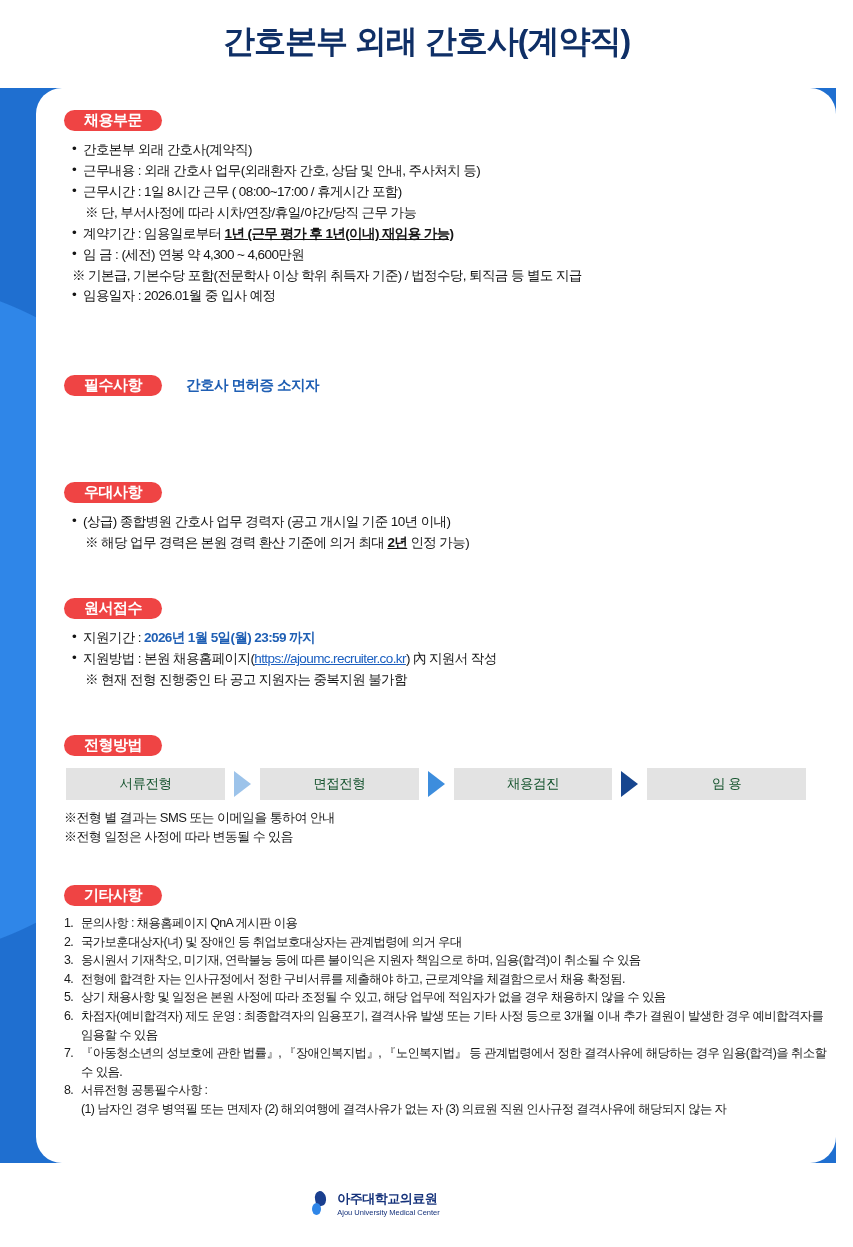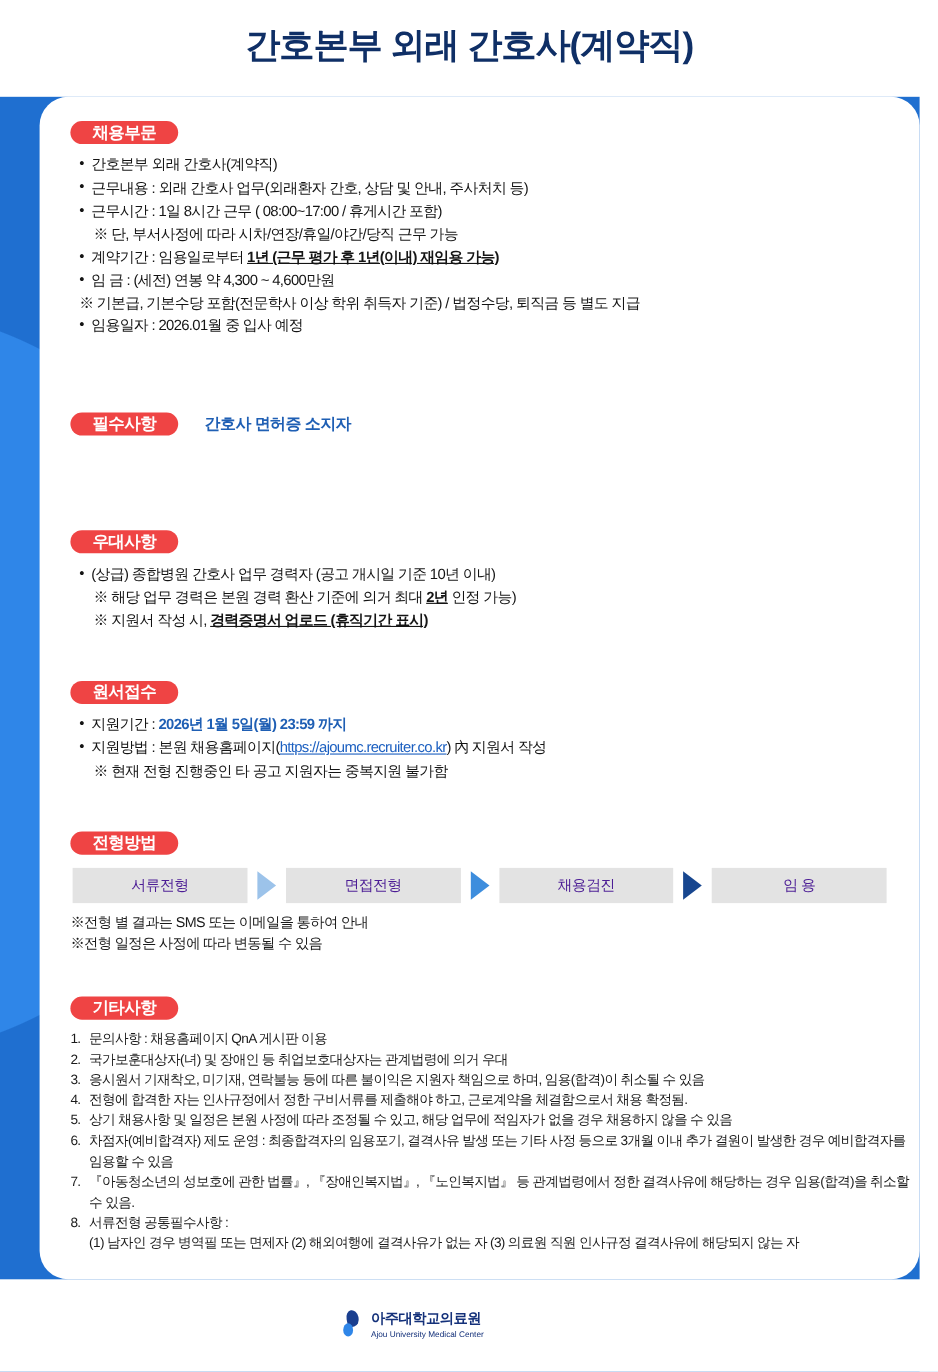--- a/index.html
+++ b/index.html
@@ -121,21 +121,21 @@
 
   
   .process {
     display: flex;
     align-items: center;
     margin: 12px 0 0 30px;
     width: 740px;
   }
   .step {
     background: #e3e3e3;
-    color: #4c1d95;
+    color: #14532d;
     font-size: 13.5px;
     text-align: center;
     padding: 7px 4px;
     width: 160px;
     letter-spacing: -0.5px;
   }
   .arrow {
     width: 0; height: 0;
     border-top: 13px solid transparent;
     border-bottom: 13px solid transparent;
@@ -228,21 +228,20 @@
     <span class="pill">필수사항</span>
     <span class="req-text">간호사 면허증 소지자</span>
   </div>
 
   <div class="pill-wrap" style="margin-top:86px;">
     <span class="pill">우대사항</span>
   </div>
   <div class="sec-body">
     <div class="li">(상급) 종합병원 간호사 업무 경력자  (공고 개시일 기준 10년 이내)</div>
     <div class="ind"><span>※ 해당 업무 경력은 본원 경력 환산 기준에 의거 최대 </span><span class="u">2년</span><span> 인정 가능)</span></div>
-    <div class="ind"><span>※ 지원서 작성 시, </span><span class="u">경력증명서 업로드 (휴직기간 표시)</span></div>
   </div>
 
   <div class="pill-wrap" style="margin-top:44px;">
     <span class="pill">원서접수</span>
   </div>
   <div class="sec-body">
     <div class="li"><span>지원기간 : </span><span class="b blue">2026년 1월 5일(월) 23:59 까지</span></div>
     <div class="li"><span>지원방법 : 본원 채용홈페이지(</span><a class="link" href="#">https://ajoumc.recruiter.co.kr</a><span>) 內 지원서 작성</span></div>
     <div class="ind">※ 현재 전형 진행중인 타 공고 지원자는 중복지원 불가함</div>
   </div>

